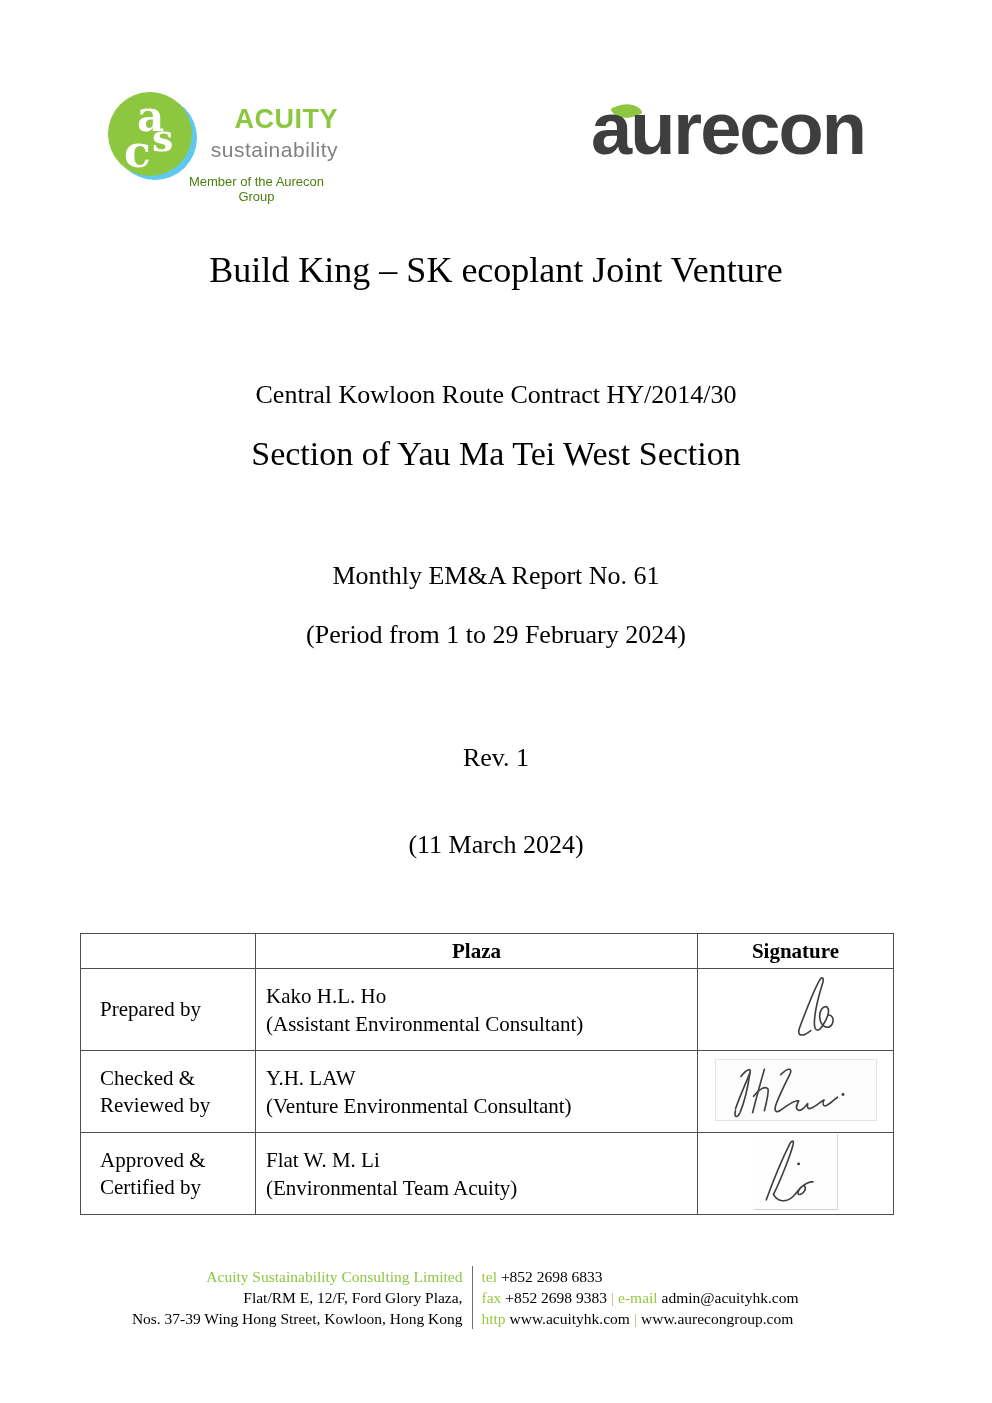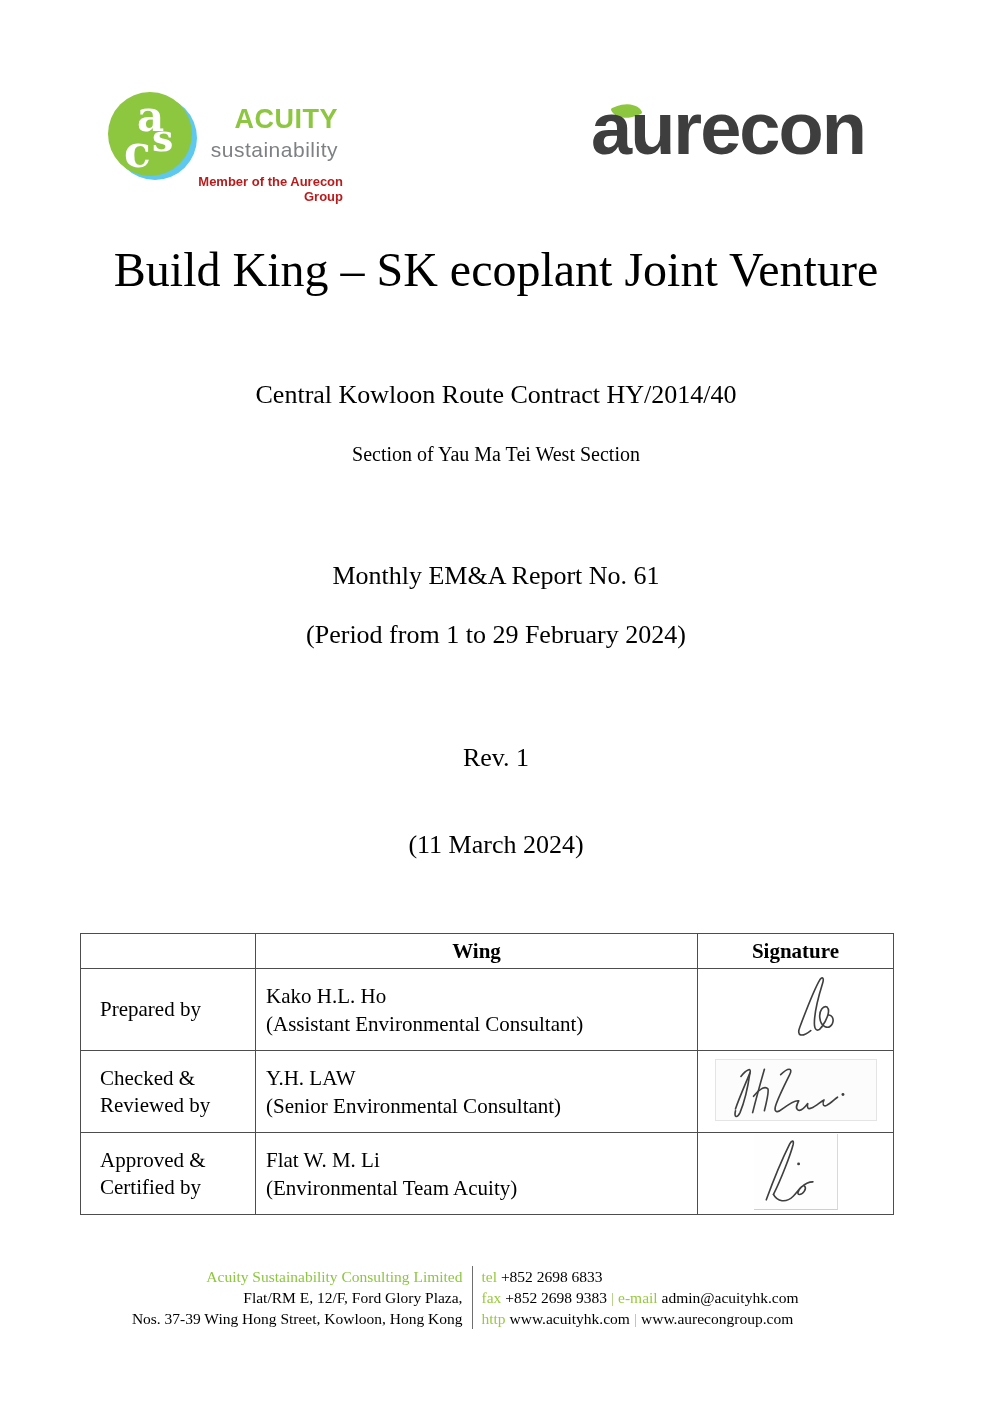--- a/index.html
+++ b/index.html
@@ -16,36 +16,36 @@
   .asc-blue { position:absolute; left:5px; top:4px; width:84px; height:84px; border-radius:50%; background:#5ec8f0; }
   .asc-green { position:absolute; left:0; top:0; width:84px; height:84px; border-radius:50%; background:#8DC63F; }
   .asc-letter { position:absolute; color:#fff; font-family:"DejaVu Serif","Liberation Serif",serif; font-weight:bold; line-height:1; }
   .asc-a { left:29px; top:4px;  font-size:42px; }
   .asc-s { left:44px; top:27px; font-size:38px; }
   .asc-c { left:16px; top:38px; font-size:44px; }
   .acuity-text { position:absolute; left:90px; top:8px; width:140px; text-align:right;
                  font-family:"Liberation Sans","DejaVu Sans",sans-serif; }
   .acuity-name { font-size:27px; font-weight:bold; color:#8DC63F; letter-spacing:.5px; line-height:38px; }
   .acuity-sub  { font-size:21px; color:#7E8183; letter-spacing:.5px; line-height:22px; margin-top:1px; }
-  .acuity-tagline { position:absolute; left:62px; top:82px; width:173px; text-align:right;
+  .acuity-tagline { position:absolute; left:62px; top:82px; width:173px; text-align:center;
                     font-family:"Liberation Sans","DejaVu Sans",sans-serif;
-                    font-size:13px; font-weight:bold; color:#b91c1c; }
+                    font-size:13px; font-weight:normal; color:#4d7c0f; }
 
   .aurecon-logo { position:absolute; left:591px; top:90px; width:292px; height:80px; }
   .aurecon-leaf { position:absolute; left:22px; top:12px; width:27px; height:18px;
                   background:#8DC63F; border-radius:2px 100% 2px 100%; transform:rotate(-26deg); }
   .aurecon-name { position:absolute; left:0; top:2px;
                   font-family:"Liberation Sans","DejaVu Sans",sans-serif;
                   font-weight:bold; font-size:74px; line-height:74px; letter-spacing:-2px; color:#3E3E3E; }
 
   
   .center-line { position:absolute; left:0; width:100%; text-align:center; }
-  .title     { top:248px; font-size:48px; line-height:44px; font-weight:normal; }
+  .title     { top:248px; font-size:36px; line-height:44px; font-weight:normal; }
   .l-contract{ top:378px; font-size:26px; line-height:34px; }
-  .l-section { top:437px; font-size:20px; line-height:34px; }
+  .l-section { top:437px; font-size:34px; line-height:34px; }
   .l-report  { top:559px; font-size:26px; line-height:34px; }
   .l-period  { top:618px; font-size:26px; line-height:34px; }
   .l-rev     { top:741px; font-size:26px; line-height:34px; }
   .l-revdate { top:828px; font-size:26px; line-height:34px; }
 
   
   .sig-table { position:absolute; left:80px; top:933px; width:813px;
                border-collapse:collapse; table-layout:fixed; font-size:21px; }
   .sig-table td, .sig-table th { border:1.8px solid #4d4d4d; vertical-align:middle; }
   .col-role { width:175px; } .col-name { width:442px; } .col-sig { width:196px; }
@@ -91,37 +91,37 @@
     </div>
     <div class="acuity-tagline">Member of the Aurecon Group</div>
   </div>
 
   <div class="aurecon-logo">
     <div class="aurecon-leaf"></div>
     <div class="aurecon-name">aurecon</div>
   </div>
 
   <div class="center-line title">Build King – SK ecoplant Joint Venture</div>
-  <div class="center-line l-contract">Central Kowloon Route Contract HY/2014/40</div>
+  <div class="center-line l-contract">Central Kowloon Route Contract HY/2014/30</div>
   <div class="center-line l-section">Section of Yau Ma Tei West Section</div>
   <div class="center-line l-report">Monthly EM&amp;A Report No. 61</div>
   <div class="center-line l-period">(Period from 1 to 29 February 2024)</div>
   <div class="center-line l-rev">Rev. 1</div>
   <div class="center-line l-revdate">(11 March 2024)</div>
 
   <table class="sig-table">
     <colgroup>
         <col class="col-role">
         <col class="col-name">
         <col class="col-sig">
       </colgroup>
     <tbody>
         <tr class="hrow">
       <th></th>
-      <th>Wing</th>
+      <th>Plaza</th>
       <th>Signature</th>
     </tr>
 
     <tr class="rrow">
       <td class="cell-role">Prepared by</td>
       <td class="cell-name">
         <div>Kako H.L. Ho</div>
         <div>(Assistant Environmental Consultant)</div>
       </td>
       <td class="cell-sig">
@@ -132,21 +132,21 @@
           </svg>
         </span>
       </td>
     </tr>
 
     <tr class="rrow">
       <td class="cell-role">Checked &amp;
 Reviewed by</td>
       <td class="cell-name">
         <div>Y.H. LAW</div>
-        <div>(Senior Environmental Consultant)</div>
+        <div>(Venture Environmental Consultant)</div>
       </td>
       <td class="cell-sig">
         <span class="sigbox boxed">
           <svg class="sig-svg" width="140" height="56" viewBox="0 0 150 62">
             <path d="M14,16 C20,8 26,6 24,12 C20,22 12,40 8,52"></path>
             <path d="M24,12 C22,26 18,44 13,56 C10,62 6,62 8,54"></path>
             <path d="M40,8 C36,22 30,44 27,56"></path>
             <path d="M28,38 C34,30 41,26 44,30 C45,34 42,46 40,54"></path>
             <path d="M58,14 C66,6 72,6 68,14 C62,26 54,42 52,50 C51,55 54,57 60,52 C68,46 74,42 78,43 C76,47 74,51 77,53 C80,55 85,50 88,46 C87,50 88,53 92,51 C97,49 102,44 106,42 C104,46 105,50 109,48 C113,46 118,41 121,39"></path>
             <circle class="dot" cx="127" cy="36" r="1.6"></circle>

